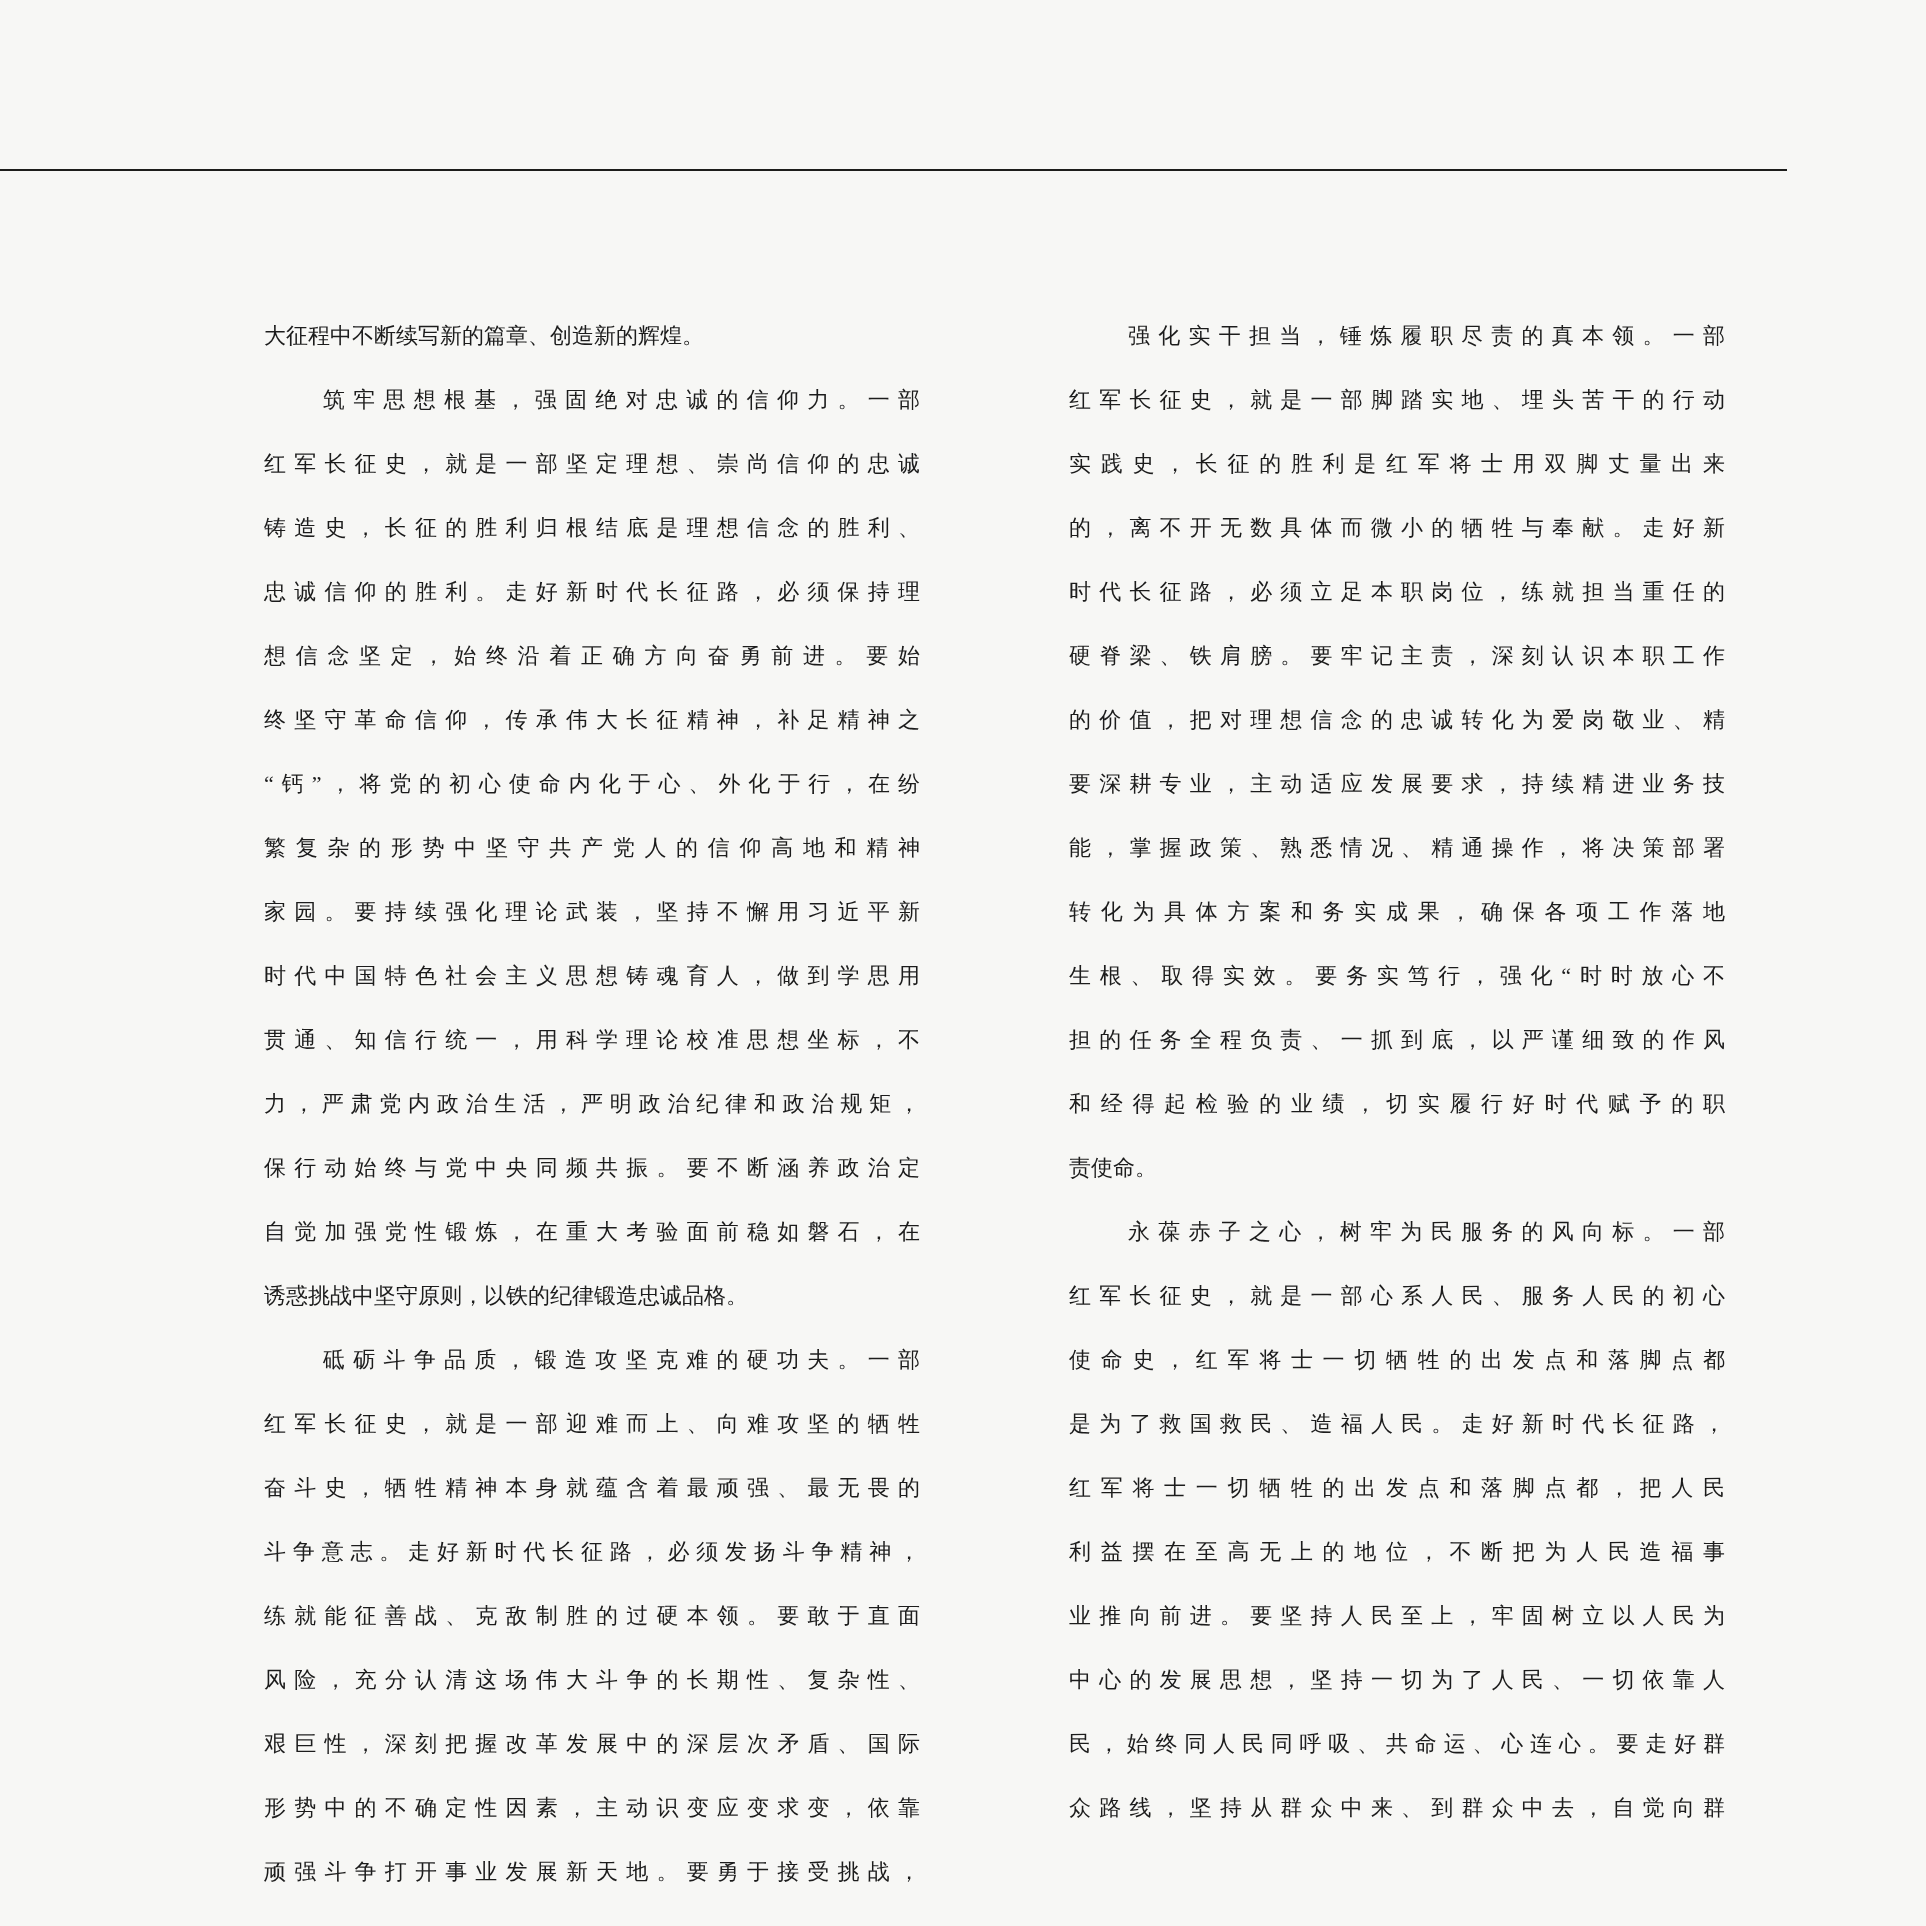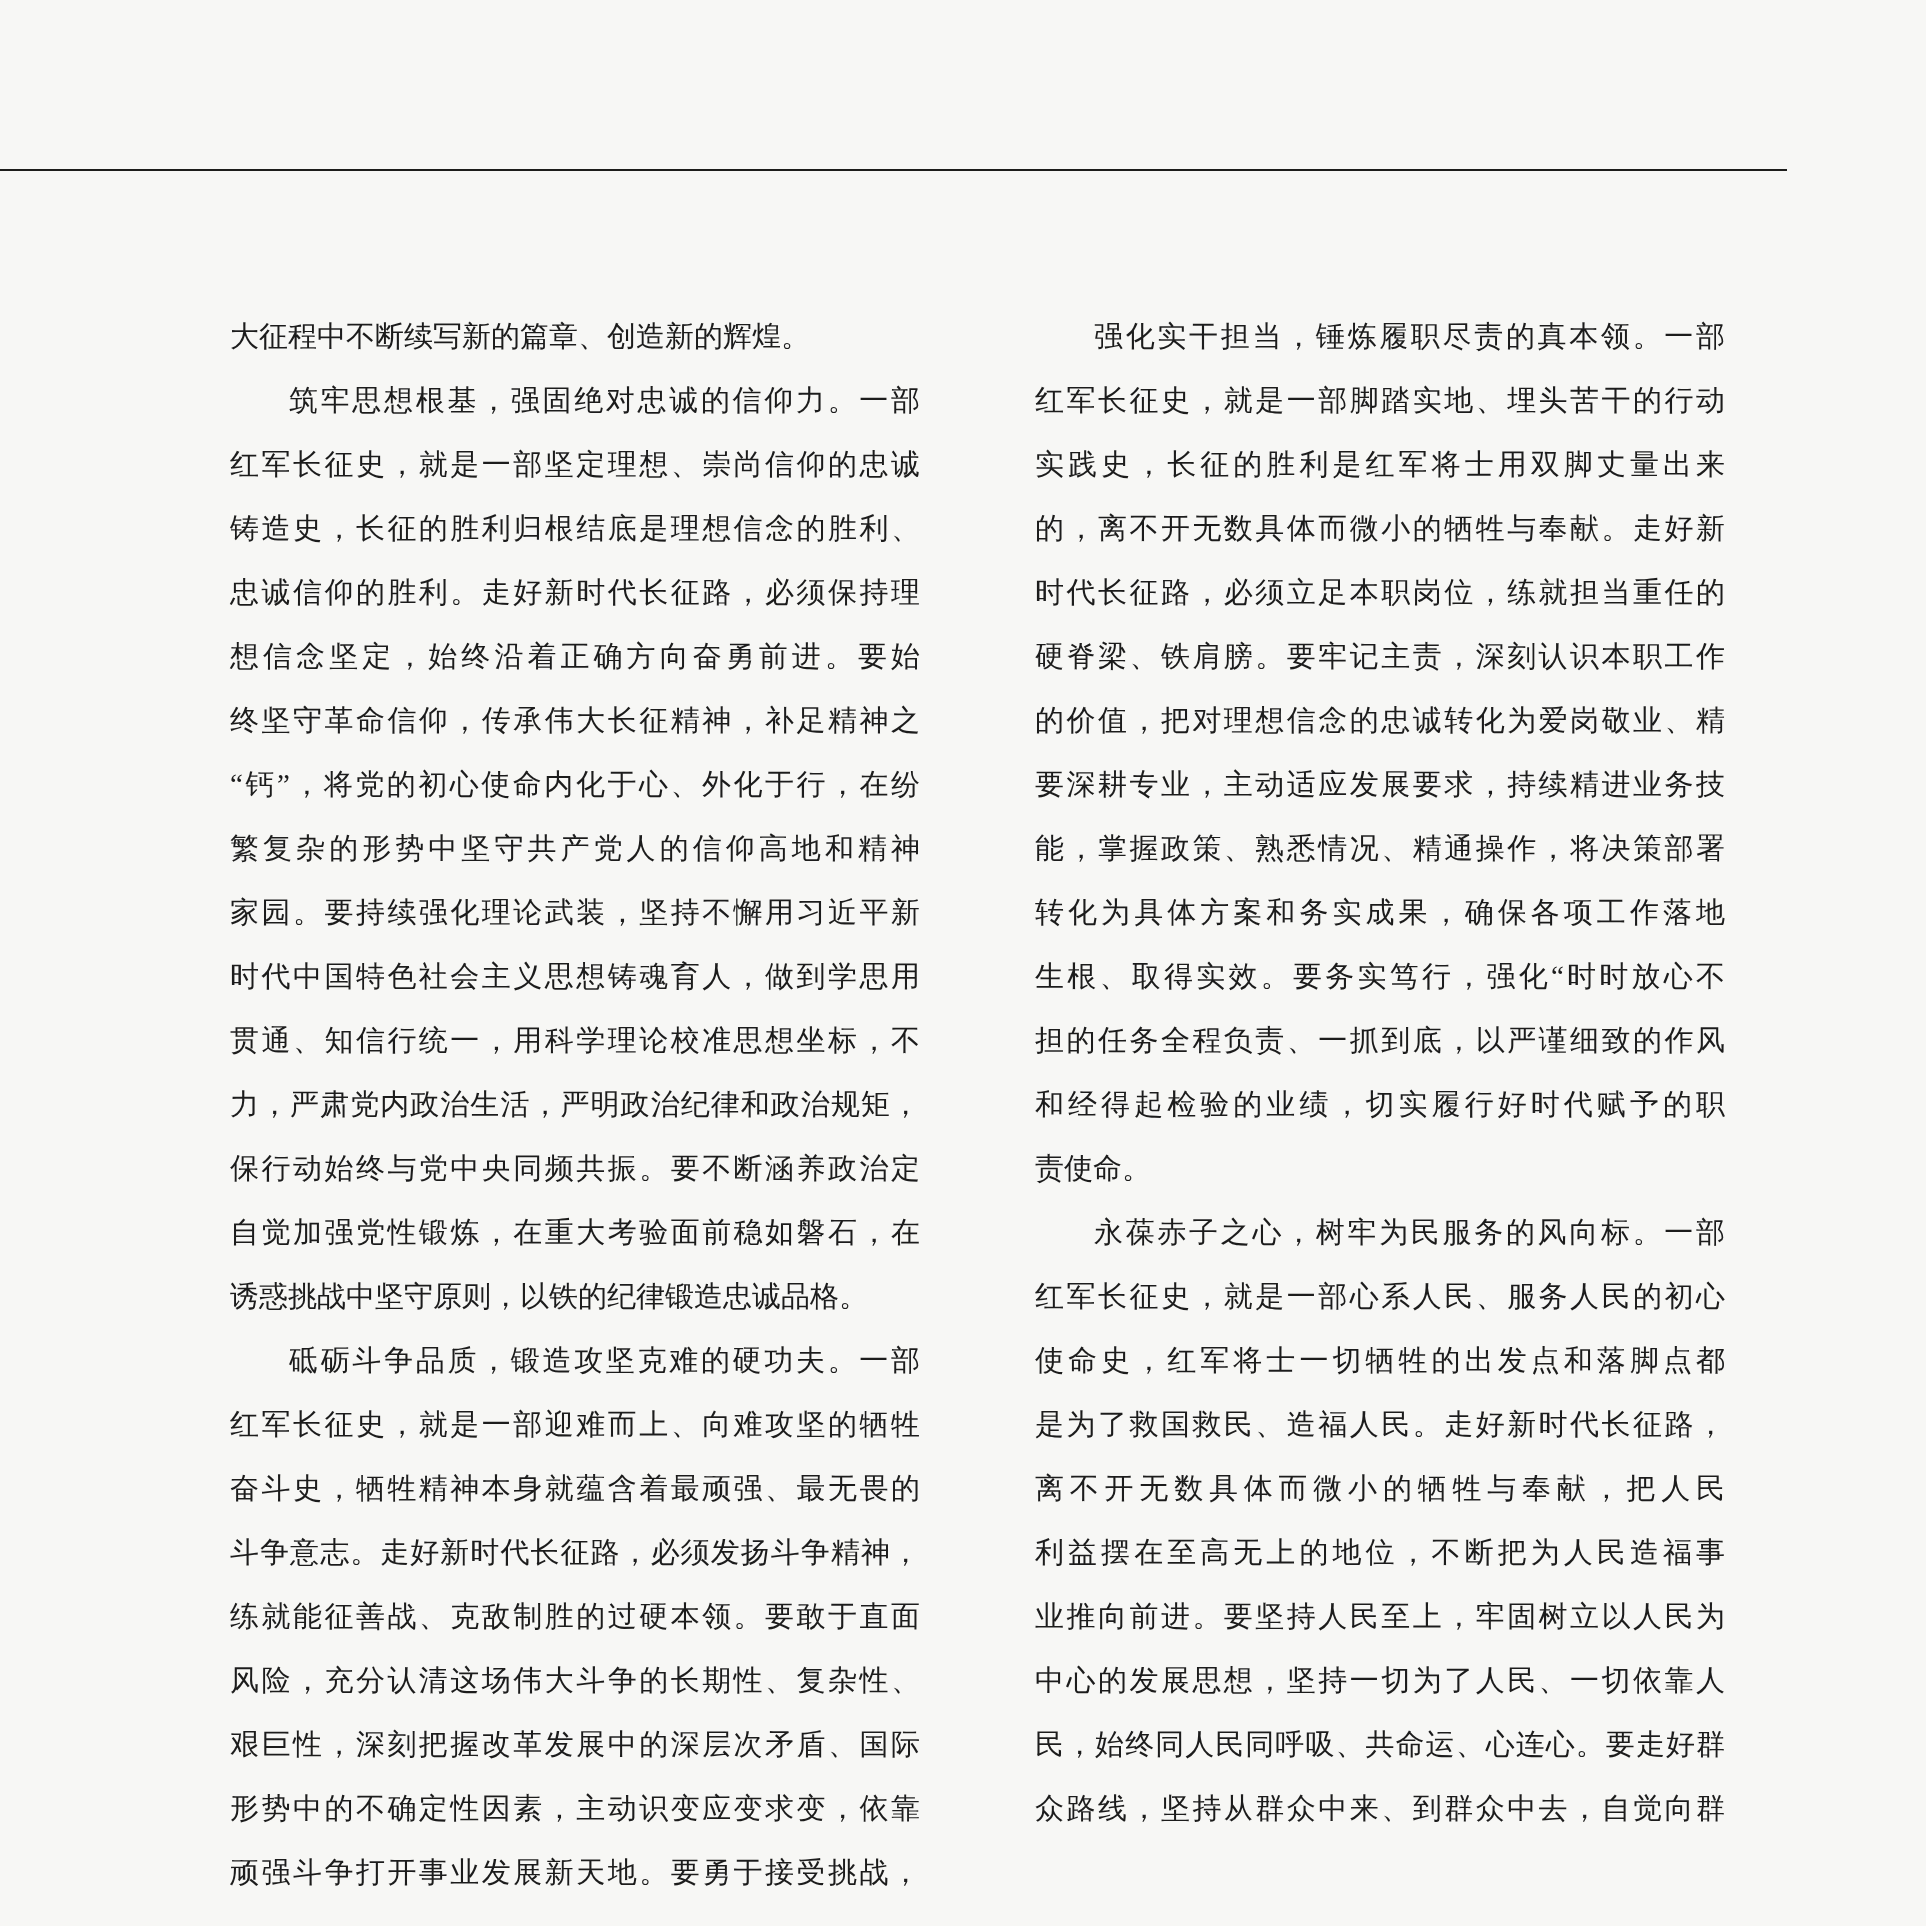--- a/index.html
+++ b/index.html
@@ -20,24 +20,25 @@
   .column {
     position: absolute;
     top: 304px;
     width: 690px;
   }
   .col-left  { left: 230px; }
   .col-right { left: 1035px; }
   .line {
     height: 64px;
     line-height: 64px;
-    font-size: 29px;
+    font-size: 22px;
     text-align: justify;
     text-align-last: justify;
     letter-spacing: 0;
+    margin-left: 34px;
   }
   .line.indent { text-indent: 59px; }
   .line.para-end { text-align-last: left; }
 </style>
 </head>
 <body style="background: rgb(247, 247, 245); color: rgb(28, 28, 28);">
 
 <div class="top-rule" style="background: rgb(29, 29, 27);"></div>
 
 <div class="column col-left" id="col-left">
@@ -80,20 +81,20 @@
     <div class="line">能，掌握政策、熟悉情况、精通操作，将决策部署</div>
     <div class="line">转化为具体方案和务实成果，确保各项工作落地</div>
     <div class="line">生根、取得实效。要务实笃行，强化“时时放心不</div>
     <div class="line">担的任务全程负责、一抓到底，以严谨细致的作风</div>
     <div class="line">和经得起检验的业绩，切实履行好时代赋予的职</div>
     <div class="line para-end">责使命。</div>
     <div class="line indent">永葆赤子之心，树牢为民服务的风向标。一部</div>
     <div class="line">红军长征史，就是一部心系人民、服务人民的初心</div>
     <div class="line">使命史，红军将士一切牺牲的出发点和落脚点都</div>
     <div class="line">是为了救国救民、造福人民。走好新时代长征路，</div>
-    <div class="line">离不开无数具体而微小的牺牲与奉献，把人民</div>
+    <div class="line">红军将士一切牺牲的出发点和落脚点都，把人民</div>
     <div class="line">利益摆在至高无上的地位，不断把为人民造福事</div>
     <div class="line">业推向前进。要坚持人民至上，牢固树立以人民为</div>
     <div class="line">中心的发展思想，坚持一切为了人民、一切依靠人</div>
     <div class="line">民，始终同人民同呼吸、共命运、心连心。要走好群</div>
     <div class="line">众路线，坚持从群众中来、到群众中去，自觉向群</div>
   </div>
 
 
 </body></html>

